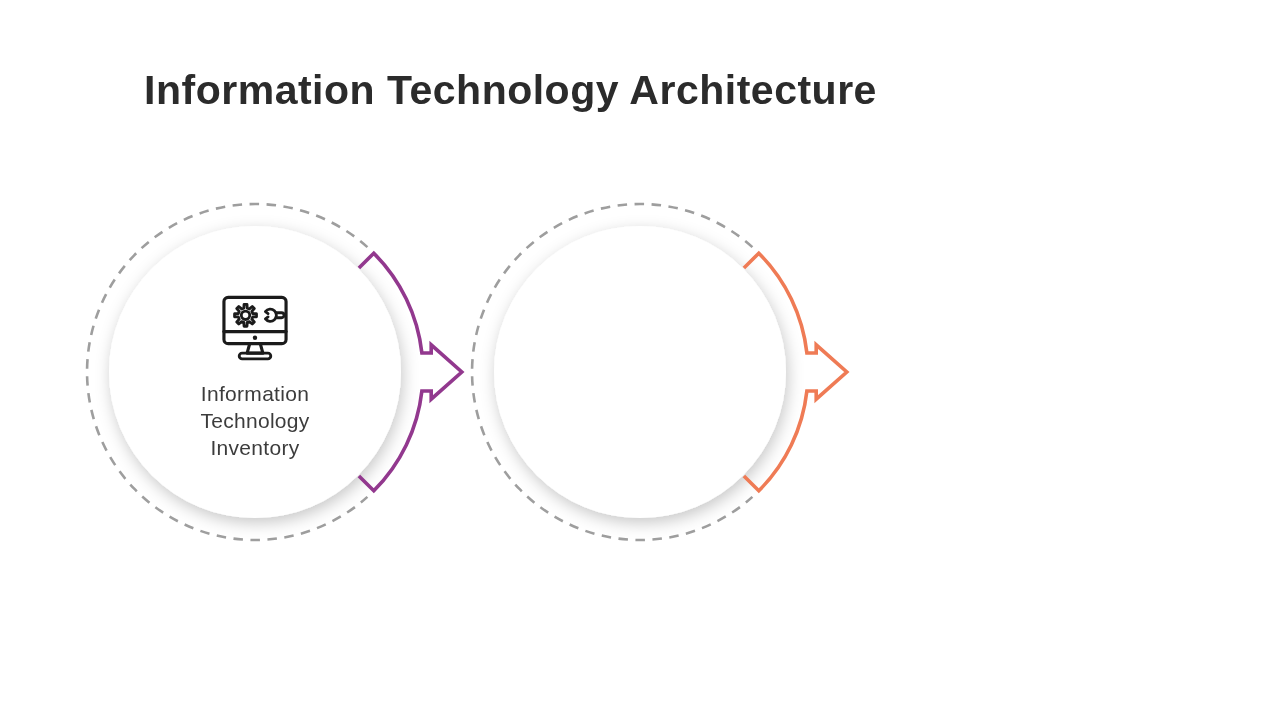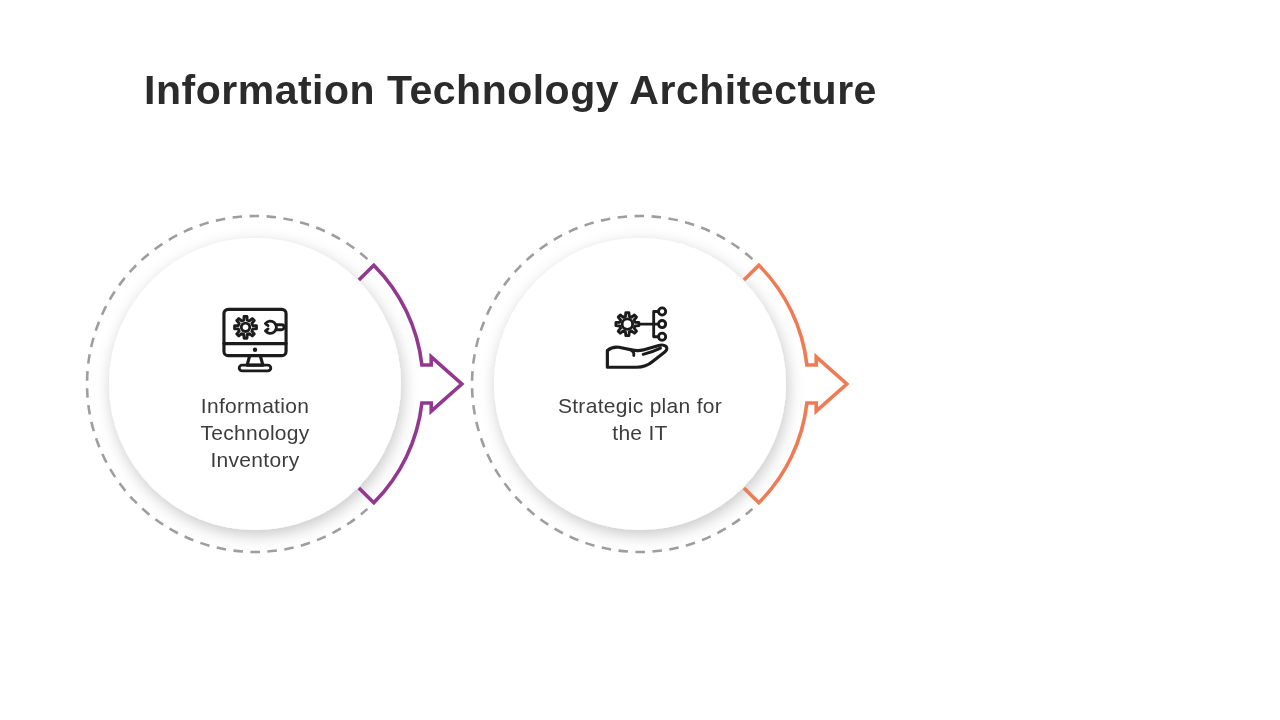--- a/index.html
+++ b/index.html
@@ -4,21 +4,21 @@
 <style>
   html,body{margin:0;padding:0;background:#ffffff;}
   .slide{
     position:relative;width:1021px;height:720px;background:#ffffff;
     overflow:hidden;font-family:"Liberation Sans",sans-serif;
   }
   .title{
     position:absolute;top:67px;left:0;width:100%;text-align:center;
     font-size:41px;font-weight:700;letter-spacing:.5px;color:#2b2b2b;
   }
-  .unit{position:absolute;width:400px;height:368px;top:204px;}
+  .unit{position:absolute;width:400px;height:368px;top:192px;}
   .unit-1{left:75px;}
   .unit-2{left:460px;}
   .unit-3{left:845px;}
   .ring-svg{position:absolute;left:0;top:0;overflow:visible;}
   .connector{fill:none;stroke-width:3.6px;}
   .dashed-ring{fill:none;stroke-width:2.6px;stroke-dasharray:9.5 7.5;}
   .content{
     position:absolute;left:80px;top:98px;width:200px;
     display:flex;flex-direction:column;align-items:center;
   }
@@ -67,29 +67,16 @@
       <div class="label">Information Technology Inventory</div>
     </div>
   </div>
 
   <div class="unit unit-2">
     <svg class="ring-svg" width="400" height="368" viewBox="0 0 400 368">
       <path class="dashed-ring" d="M292.4 55.1 A168 168 0 1 0 292.4 304.9" stroke="#9E9E9E"></path>
       <circle cx="180" cy="180" r="146" fill="#ffffff" filter="url(#circleShadow)"></circle>
       <path class="connector" d="M283.9 76.1 L298.8 61.2 A168 168 0 0 1 346.9 161 L356.2 161 L356.2 152.8 L386.8 180 L356.2 207.2 L356.2 199 L346.9 199 A168 168 0 0 1 298.8 298.8 L283.9 283.9" stroke="#EF7B55"></path>
     </svg>
-    <div class="content">
-      <svg class="icon" viewBox="0 0 76 76" stroke="#1B1B1B">
-        <path class="thin" d="M33.3 19.2L36.9 19.5L36.9 22.5L33.3 22.8L32.4 24.9L34.7 27.7L32.7 29.7L29.9 27.4L27.8 28.3L27.5 31.9L24.5 31.9L24.2 28.3L22.1 27.4L19.3 29.7L17.3 27.7L19.6 24.9L18.7 22.8L15.1 22.5L15.1 19.5L18.7 19.2L19.6 17.1L17.3 14.3L19.3 12.3L22.1 14.6L24.2 13.7L24.5 10.1L27.5 10.1L27.8 13.7L29.9 14.6L32.7 12.3L34.7 14.3L32.4 17.1Z"></path>
-        <circle class="thin" cx="26" cy="21" r="5"></circle>
-        <path class="thin" d="M37.5 21 H51 M51 9 V33 M51 9 H55.5 M51 21 H55.5 M51 33 H55.5"></path>
-        <circle class="thin" cx="59" cy="9" r="3.4"></circle>
-        <circle class="thin" cx="59" cy="21" r="3.4"></circle>
-        <circle class="thin" cx="59" cy="33" r="3.4"></circle>
-        <path d="M7 46 Q12 42 18 43 L30 45.5 Q36 46.8 41 45.5 L55 41.5 Q60 40 62.5 42 Q65 44.5 61.5 47.5 L50 56.5 Q43.5 62 35 62 L7 62 Z"></path>
-        <path class="thin" d="M41 49.8 Q50 47.5 57.5 43.8 M29 45.3 Q33 47.5 32 50.8"></path>
-      </svg>
-      <div class="label">Strategic plan for the IT</div>
-    </div>
   </div>
 
 
 </div>
 
 </body></html>

